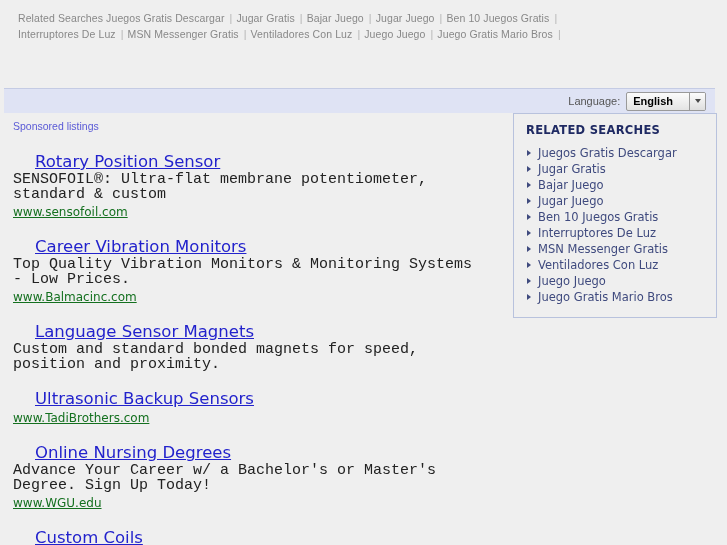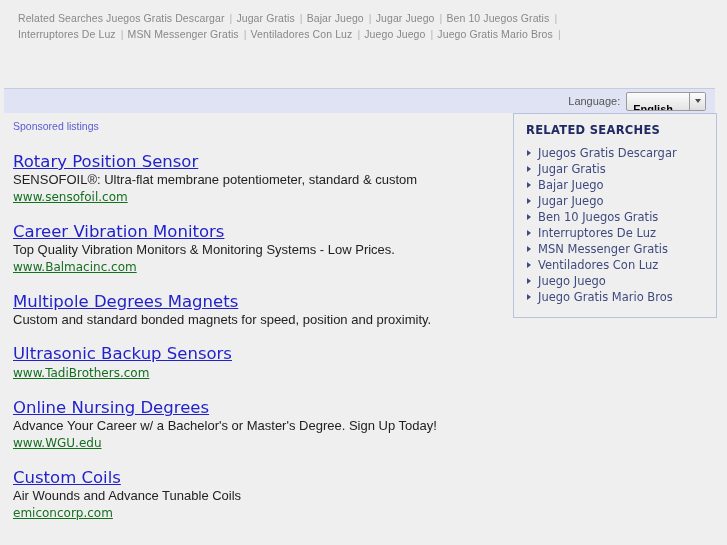--- a/index.html
+++ b/index.html
@@ -119,21 +119,20 @@
     border-radius: 2px;
     background: linear-gradient(#fcfcfc, #e3e3e3);
     overflow: hidden;
   }
   .langselect .val {
     font-size: 11px;
     line-height: 17px;
     padding: 0 16px 0 6px;
     color: #000;
     font-weight: bold;
-    margin-top: 8px;
   }
   .langselect .arrowbtn {
     width: 15px;
     border-left: 1px solid #9a9a9a;
     background: linear-gradient(#fcfcfc, #dedede);
     display: flex;
     align-items: center;
     justify-content: center;
   }
   .langselect .arrowbtn i {
@@ -175,27 +174,28 @@
     margin-top: 17px;
   }
   .ad-title {
     display: inline-block;
     font-size: 16.5px;
     color: #2222cc;
     text-decoration: underline;
     font-family: "DejaVu Sans", sans-serif;
     line-height: 19px;
     cursor: pointer;
+    margin-left: 22px;
   }
   .ad-desc {
-    font-size: 13px;
+    font-size: 15px;
     color: #222;
     line-height: 15px;
     padding-top: 1px;
-    font-family: Liberation Sans, sans-serif;
+    font-family: Liberation Mono, monospace;
   }
   .ad-url {
     display: inline-block;
     font-size: 12px;
     color: #14701f;
     font-weight: normal;
     text-decoration: underline;
     line-height: 16px;
     padding-top: 1px;
     font-family: "DejaVu Sans", sans-serif;
@@ -279,21 +279,21 @@
             <div><span class="ad-title">Rotary Position Sensor</span></div>
             <div class="ad-desc">SENSOFOIL®: Ultra-flat membrane potentiometer, standard &amp; custom</div>
             <div><span class="ad-url">www.sensofoil.com</span></div>
           </div>
           <div class="ad">
             <div><span class="ad-title">Career Vibration Monitors</span></div>
             <div class="ad-desc">Top Quality Vibration Monitors &amp; Monitoring Systems - Low Prices.</div>
             <div><span class="ad-url">www.Balmacinc.com</span></div>
           </div>
           <div class="ad">
-            <div><span class="ad-title">Multipole Degrees Magnets</span></div>
+            <div><span class="ad-title">Language Sensor Magnets</span></div>
             <div class="ad-desc">Custom and standard bonded magnets for speed, position and proximity.</div>
           </div>
           <div class="ad">
             <div><span class="ad-title">Ultrasonic Backup Sensors</span></div>
             <div><span class="ad-url">www.TadiBrothers.com</span></div>
           </div>
           <div class="ad">
             <div><span class="ad-title">Online Nursing Degrees</span></div>
             <div class="ad-desc">Advance Your Career w/ a Bachelor's or Master's Degree. Sign Up Today!</div>
             <div><span class="ad-url">www.WGU.edu</span></div>

